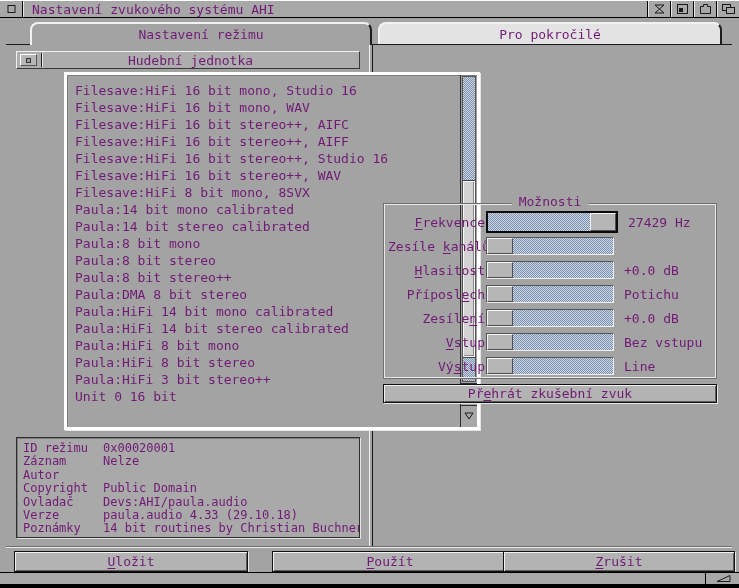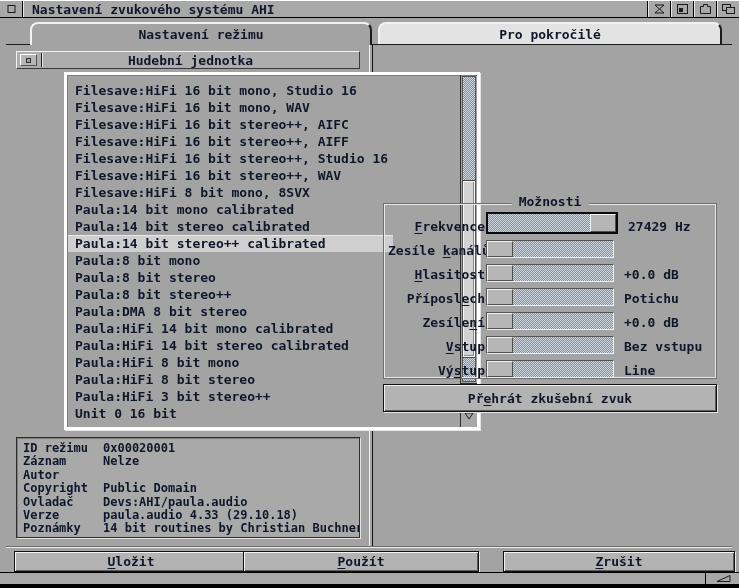--- a/index.html
+++ b/index.html
@@ -1,21 +1,21 @@
 <!DOCTYPE html>
 <html><head>
 <meta charset="utf-8">
 <style>
   html,body{margin:0;padding:0;background:#000;}
   *{box-sizing:border-box;}
   .window{
     position:relative;width:739px;height:588px;
     background:#a3a3a3;
     font-family:"DejaVu Sans Mono","Liberation Mono",monospace;
-    font-weight:bold;font-size:13px;color:#0f172a;overflow:hidden;
+    font-weight:normal;font-size:13px;color:#701a75;overflow:hidden;
   }
   
   .titlebar{
     position:absolute;top:0;left:0;right:0;height:18px;
     background:#a8a8a8;border-top:1px solid #fff;border-bottom:1px solid #000;
     display:flex;align-items:stretch;
   }
   .tb-gadget{
     width:23px;display:flex;align-items:center;justify-content:center;
     background:#a8a8a8;
@@ -103,21 +103,21 @@
   
   .group{
     position:absolute;left:383px;top:203px;width:334px;height:176px;
     border:1px solid #6e6e6e;box-shadow:inset 0 0 0 1px #e9e9e9;
   }
   .group-title{
     position:absolute;top:-10px;left:50%;transform:translateX(-50%);
     background:#a3a3a3;padding:0 7px;font-size:13px;white-space:nowrap;
   }
   .opt-rows{position:absolute;left:4px;top:6px;right:4px;}
-  .opt-row{height:24px;display:flex;align-items:flex-end;}
+  .opt-row{height:24px;display:flex;align-items:center;}
   .opt-label{width:97px;flex:none;text-align:right;white-space:nowrap;}
   .slider{
     position:relative;width:128px;height:18px;flex:none;margin-left:1px;
     border-top:1px solid #555;border-left:1px solid #555;
     border-bottom:1px solid #eee;border-right:1px solid #eee;
   }
   .slider.focus{border:2px solid #0a0a0a;width:132px;height:22px;}
   .knob{
     position:absolute;top:0;bottom:0;width:26px;background:#b6b6b6;
     border-top:1px solid #f4f4f4;border-left:1px solid #f4f4f4;
@@ -127,24 +127,24 @@
   .knob.right{right:0;}
   .opt-value{margin-left:10px;white-space:nowrap;}
   .key{text-decoration:underline;text-underline-offset:2px;}
   
   .btn{
     background:#b3b3b3;border:1px solid #111;
     box-shadow:1px 1px 0 #e6e6e6, inset 1px 1px 0 #f2f2f2, inset -1px -1px 0 #5c5c5c;
     display:flex;align-items:center;justify-content:center;
     font-size:13px;white-space:nowrap;
   }
-  .test-btn{position:absolute;left:383px;top:384px;width:334px;height:28px;}
+  .test-btn{position:absolute;left:383px;top:384px;width:334px;height:19px;}
   .fbtn{position:absolute;top:551px;height:21px;}
   .fbtn.b1{left:14px;width:234px;}
-  .fbtn.b2{left:243px;width:236px;}
+  .fbtn.b2{left:272px;width:236px;}
   .fbtn.b3{left:503px;width:232px;}
   
   .statusbar{
     position:absolute;left:0;right:0;top:572px;height:12px;
     background:#a8a8a8;border-top:1px solid #000;
   }
   .resize-gadget{
     position:absolute;right:0;top:0;bottom:0;width:34px;
     border-left:1px solid #000;display:flex;align-items:center;justify-content:center;
   }
@@ -218,21 +218,20 @@
     <div class="rows">
       <div class="row">Filesave:HiFi 16 bit mono, Studio 16</div>
       <div class="row">Filesave:HiFi 16 bit mono, WAV</div>
       <div class="row">Filesave:HiFi 16 bit stereo++, AIFC</div>
       <div class="row">Filesave:HiFi 16 bit stereo++, AIFF</div>
       <div class="row">Filesave:HiFi 16 bit stereo++, Studio 16</div>
       <div class="row">Filesave:HiFi 16 bit stereo++, WAV</div>
       <div class="row">Filesave:HiFi 8 bit mono, 8SVX</div>
       <div class="row">Paula:14 bit mono calibrated</div>
       <div class="row">Paula:14 bit stereo calibrated</div>
-      <div class="row selected">Paula:14 bit stereo++ calibrated</div>
       <div class="row">Paula:8 bit mono</div>
       <div class="row">Paula:8 bit stereo</div>
       <div class="row">Paula:8 bit stereo++</div>
       <div class="row">Paula:DMA 8 bit stereo</div>
       <div class="row">Paula:HiFi 14 bit mono calibrated</div>
       <div class="row">Paula:HiFi 14 bit stereo calibrated</div>
       <div class="row">Paula:HiFi 8 bit mono</div>
       <div class="row">Paula:HiFi 8 bit stereo</div>
       <div class="row">Paula:HiFi 3 bit stereo++</div>
       <div class="row">Unit 0 16 bit</div>

